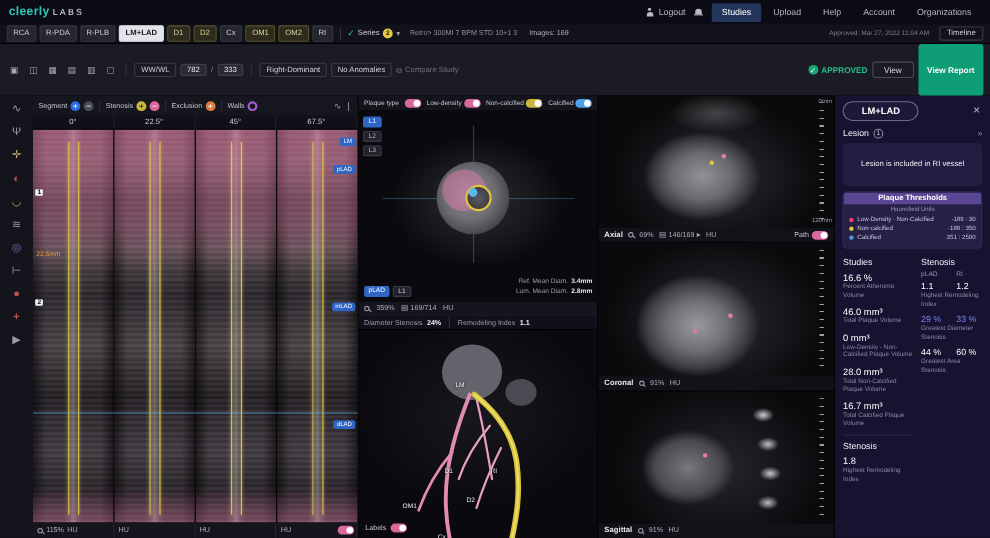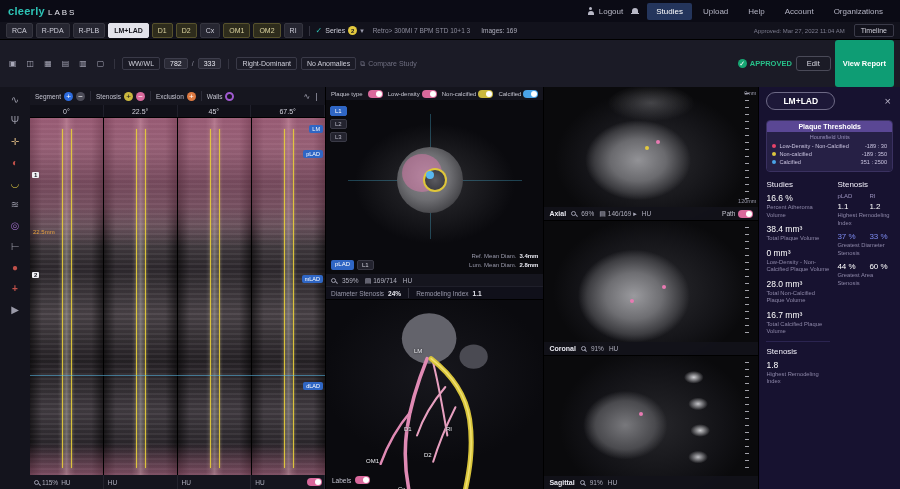--- a/index.html
+++ b/index.html
@@ -255,21 +255,21 @@
     <span class="tb-btn">No Anomalies</span>
     <div class="tb-ghost">
       <span>⧉</span>
       <span>Compare Study</span>
     </div>
     <div class="topnav-spacer"></div>
     <div class="approved-badge">
       <span class="ok-circle">✓</span>
       <span>APPROVED</span>
     </div>
-    <span class="edit-btn">Edit</span>
+    <span class="edit-btn">View</span>
     <span class="report-btn">View Report</span>
   </div>
 
   <div class="main">
 
     <div class="lefttools">
       <span class="ltool c-gray">∿</span>
       <span class="ltool c-gray">Ψ</span>
       <span class="ltool c-tan">✛</span>
       <span class="ltool c-red">◐</span>
@@ -496,20 +496,28 @@
       </section>
     </div>
 
     <aside class="info">
       <div class="info-head">
         <span class="title-pill">LM+LAD</span>
         <span class="close-x">×</span>
       </div>
 
       <div class="cols2">
+        <div class="colR">
+          <div class="sec-head">
+            <span>Lesion</span>
+            <span class="pager-circle">1</span>
+            <span class="pager-next">»</span>
+          </div>
+          <div class="lesion-note">Lesion is included in RI vessel</div>
+        </div>
       </div>
 
       <div class="thr-box">
         <div class="thr-head">Plaque Thresholds</div>
         <div class="thr-body">
           <div class="thr-sub">Hounsfield Units</div>
           <div class="thr-row">
             <span class="dot d-ld"></span>
             <span>Low-Density - Non-Calcified</span>
             <span class="rng">-189 : 30</span>
@@ -528,21 +536,21 @@
       </div>
 
       <div class="cols2" style="flex:1;min-height:0">
         <div class="colL">
           <div class="sec-head">Studies</div>
           <div class="stat">
             <div class="v">16.6 %</div>
             <div class="l">Percent Atheroma Volume</div>
           </div>
           <div class="stat">
-            <div class="v">38.4 mm³</div>
+            <div class="v">46.0 mm³</div>
             <div class="l">Total Plaque Volume</div>
           </div>
           <div class="stat">
             <div class="v">0 mm³</div>
             <div class="l">Low-Density - Non-Calcified Plaque Volume</div>
           </div>
           <div class="stat">
             <div class="v">28.0 mm³</div>
             <div class="l">Total Non-Calcified Plaque Volume</div>
           </div>
@@ -565,21 +573,21 @@
           </div>
           <div class="sten-row">
             <div class="sten-vals">
               <span class="v">1.1</span>
               <span class="v">1.2</span>
             </div>
             <div class="l">Highest Remodeling Index</div>
           </div>
           <div class="sten-row">
             <div class="sten-vals tint">
-              <span class="v">37 %</span>
+              <span class="v">29 %</span>
               <span class="v">33 %</span>
             </div>
             <div class="l">Greatest Diameter Stenosis</div>
           </div>
           <div class="sten-row">
             <div class="sten-vals">
               <span class="v">44 %</span>
               <span class="v">60 %</span>
             </div>
             <div class="l">Greatest Area Stenosis</div>

